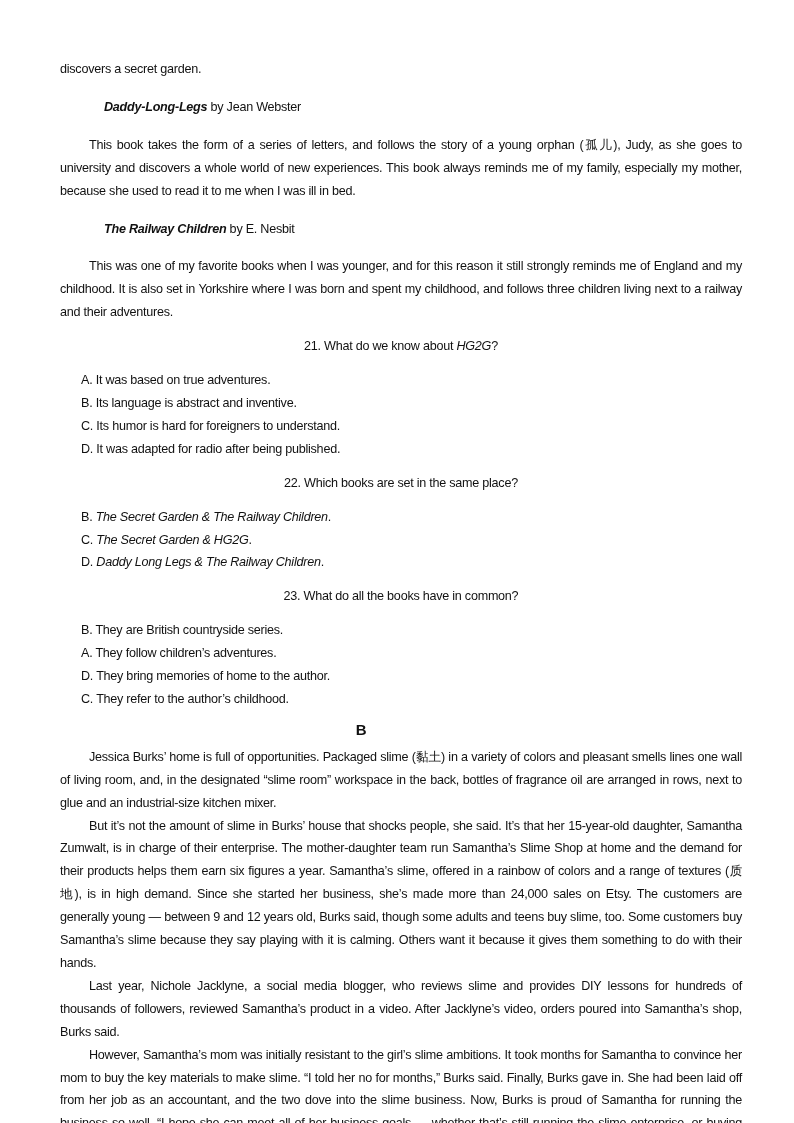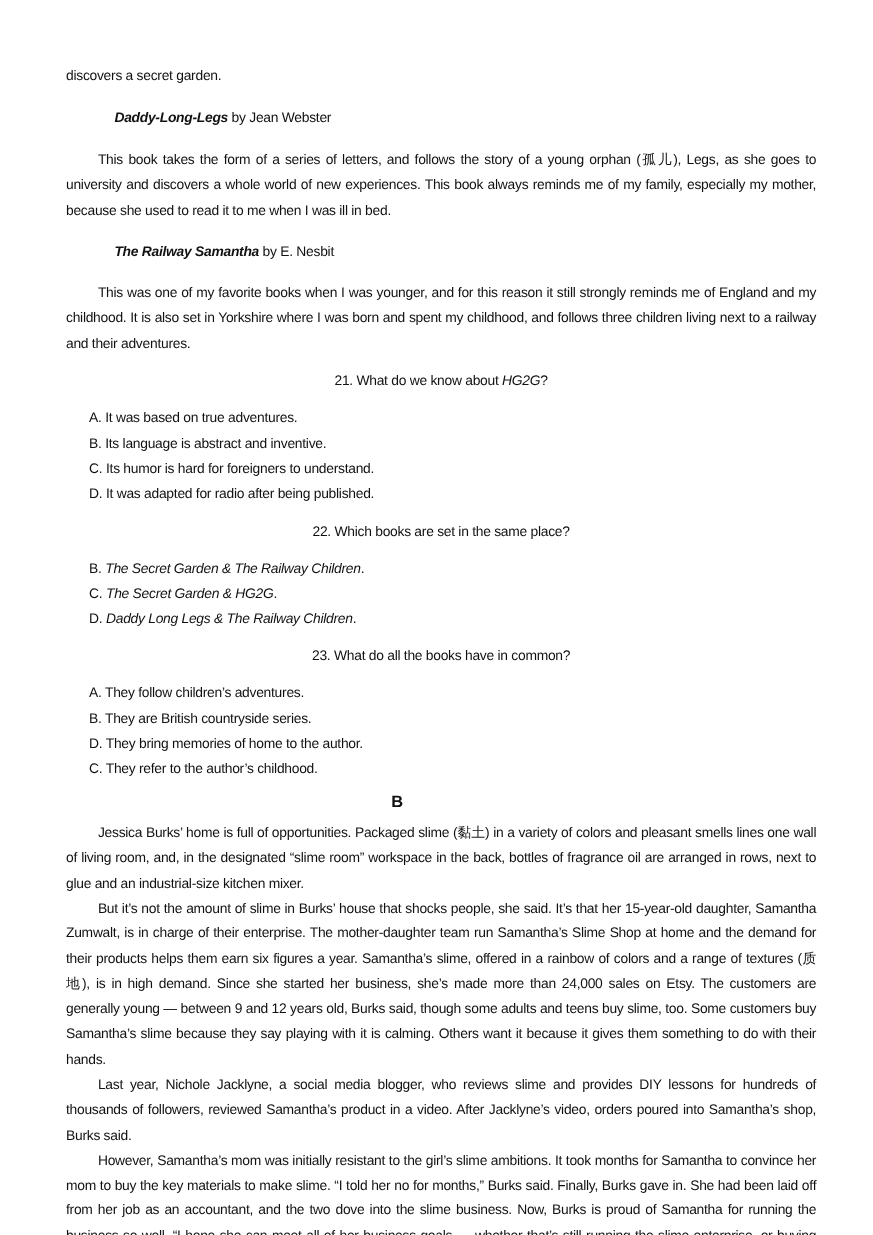--- a/index.html
+++ b/index.html
@@ -27,23 +27,23 @@
     .section-head span { display: inline-block; margin-left: -80px; }
   </style>
 </head>
 <body>
 
 <div class="page">
 
   <p class="p">discovers a secret garden.</p>
 
   <p class="book-line"><span class="book-title">Daddy-Long-Legs</span><span> by Jean Webster</span></p>
-  <p class="p indent">This book takes the form of a series of letters, and follows the story of a young orphan (孤儿), Legs, as she goes to university and discovers a whole world of new experiences. This book always reminds me of my family, especially my mother, because she used to read it to me when I was ill in bed.</p>
+  <p class="p indent">This book takes the form of a series of letters, and follows the story of a young orphan (孤儿), Judy, as she goes to university and discovers a whole world of new experiences. This book always reminds me of my family, especially my mother, because she used to read it to me when I was ill in bed.</p>
 
-  <p class="book-line"><span class="book-title">The Railway Samantha</span><span> by E. Nesbit</span></p>
+  <p class="book-line"><span class="book-title">The Railway Children</span><span> by E. Nesbit</span></p>
   <p class="p indent">This was one of my favorite books when I was younger, and for this reason it still strongly reminds me of England and my childhood. It is also set in Yorkshire where I was born and spent my childhood, and follows three children living next to a railway and their adventures.</p>
 
   <div>
     <p class="question"><span>21. What do we know about </span><i class="it">HG2G</i><span>?</span></p>
     <ul class="options">
       <li class="option"><span>A. </span><span>It was based on true adventures.</span></li>
       <li class="option"><span>B. </span><span>Its language is abstract and inventive.</span></li>
       <li class="option"><span>C. </span><span>Its humor is hard for foreigners to understand.</span></li>
       <li class="option"><span>D. </span><span>It was adapted for radio after being published.</span></li>
     </ul>
@@ -54,22 +54,22 @@
     <ul class="options">
       <li class="option"><span>B. </span><i class="it">The Secret Garden &amp; The Railway Children</i><span>.</span></li>
       <li class="option"><span>C. </span><i class="it">The Secret Garden &amp; HG2G</i><span>.</span></li>
       <li class="option"><span>D. </span><i class="it">Daddy Long Legs &amp; The Railway Children</i><span>.</span></li>
     </ul>
   </div>
 
   <div>
     <p class="question"><span>23. What do all the books have in common?</span></p>
     <ul class="options">
+      <li class="option"><span>B. </span><span>They are British countryside series.</span></li>
       <li class="option"><span>A. </span><span>They follow children’s adventures.</span></li>
-      <li class="option"><span>B. </span><span>They are British countryside series.</span></li>
       <li class="option"><span>D. </span><span>They bring memories of home to the author.</span></li>
       <li class="option"><span>C. </span><span>They refer to the author’s childhood.</span></li>
     </ul>
   </div>
 
   <div class="section-head"><span>B</span></div>
 
   <p class="p indent">Jessica Burks’ home is full of opportunities. Packaged slime (黏土) in a variety of colors and pleasant smells lines one wall of living room, and, in the designated “slime room” workspace in the back, bottles of fragrance oil are arranged in rows, next to glue and an industrial-size kitchen mixer.</p>
   <p class="p indent">But it’s not the amount of slime in Burks’ house that shocks people, she said. It’s that her 15-year-old daughter, Samantha Zumwalt, is in charge of their enterprise. The mother-daughter team run Samantha’s Slime Shop at home and the demand for their products helps them earn six figures a year. Samantha’s slime, offered in a rainbow of colors and a range of textures (质地), is in high demand. Since she started her business, she’s made more than 24,000 sales on Etsy. The customers are generally young — between 9 and 12 years old, Burks said, though some adults and teens buy slime, too. Some customers buy Samantha’s slime because they say playing with it is calming. Others want it because it gives them something to do with their hands.</p>
   <p class="p indent">Last year, Nichole Jacklyne, a social media blogger, who reviews slime and provides DIY lessons for hundreds of thousands of followers, reviewed Samantha’s product in a video. After Jacklyne’s video, orders poured into Samantha’s shop, Burks said.</p>

